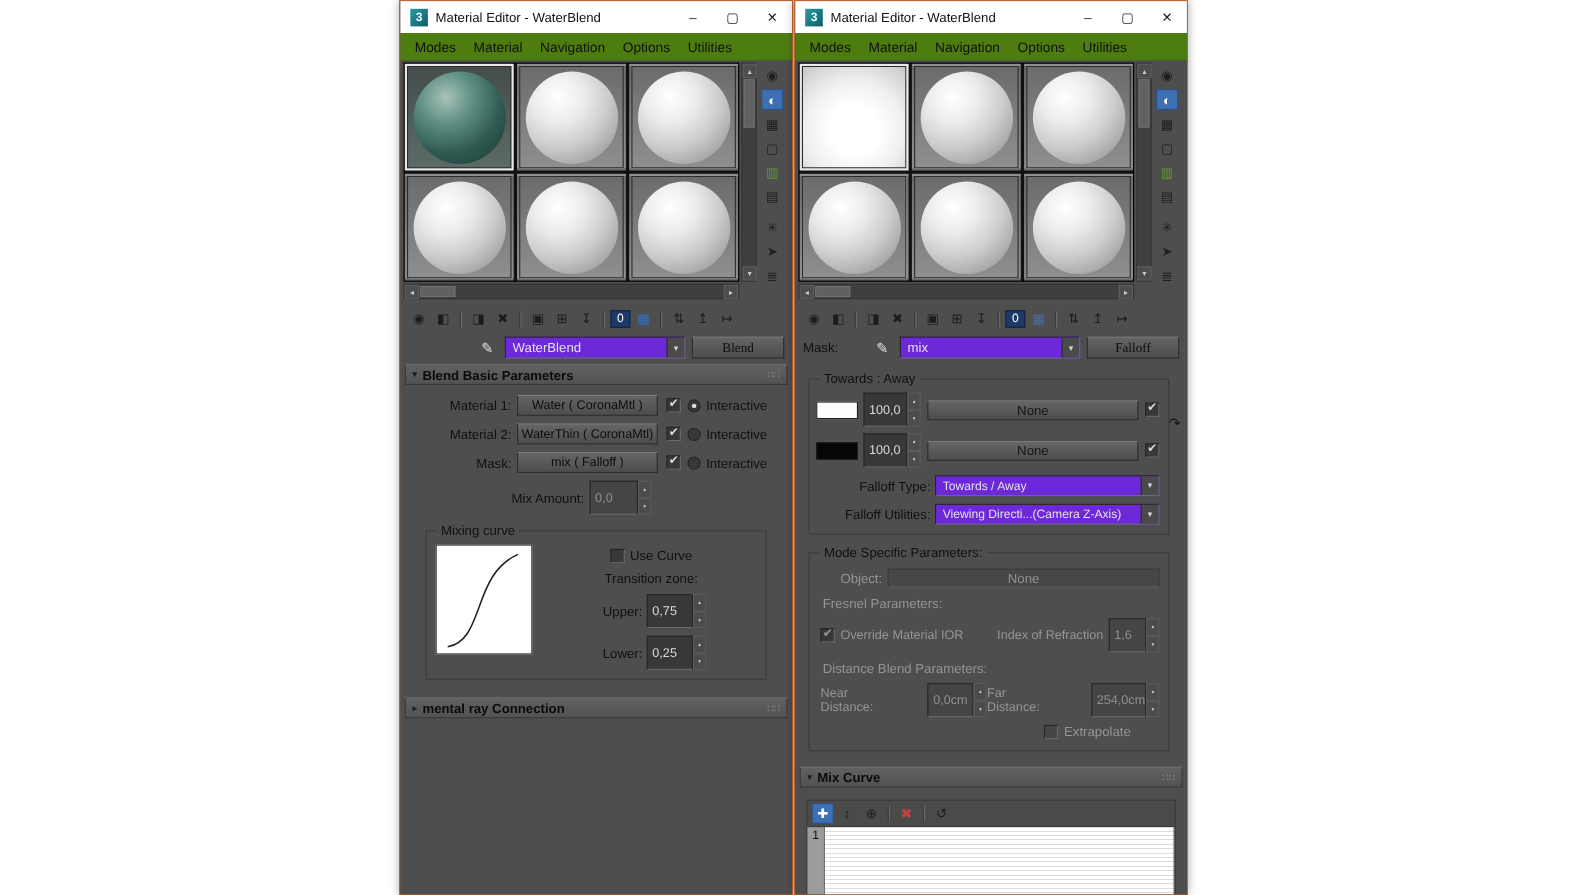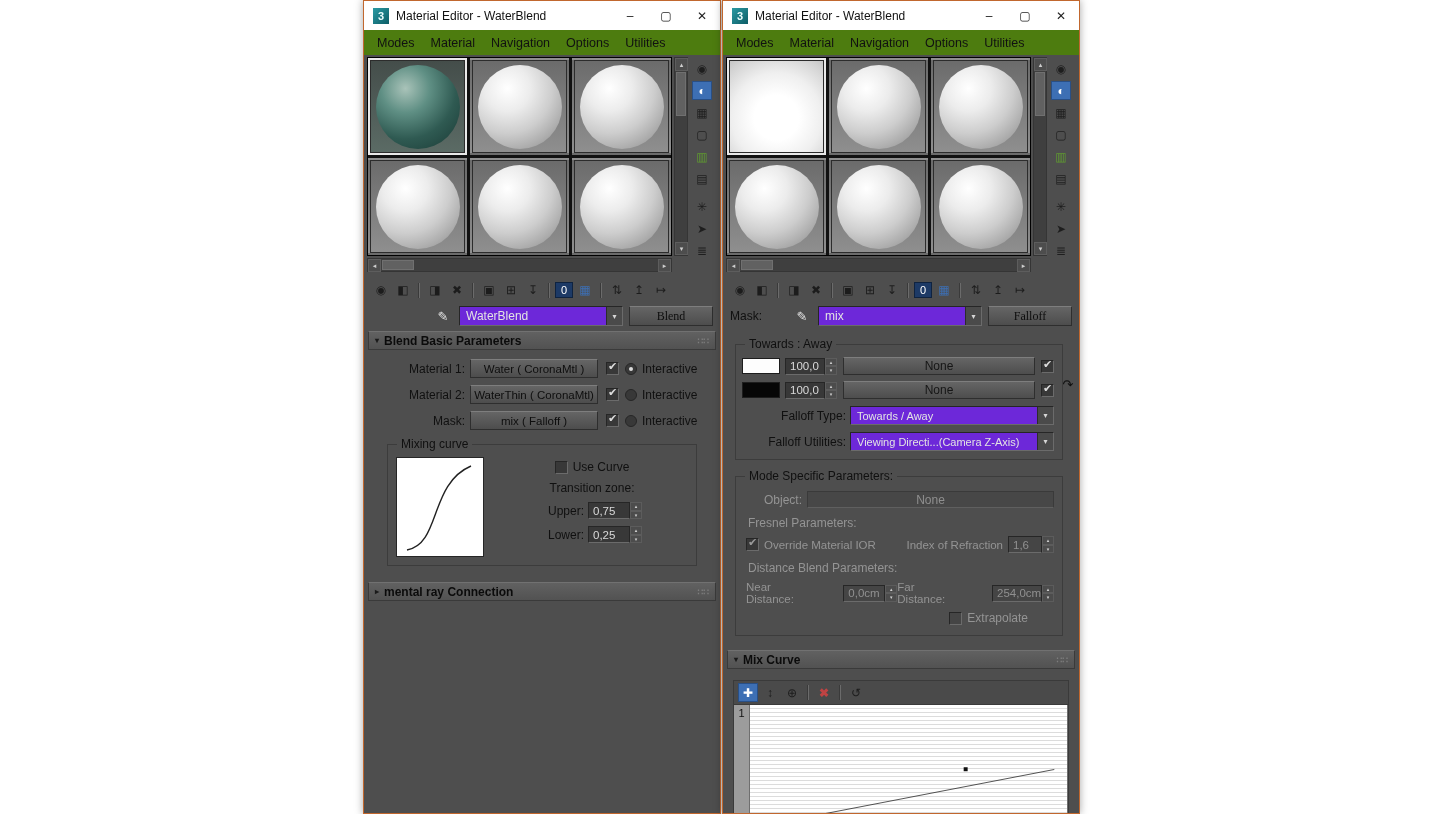--- a/index.html
+++ b/index.html
@@ -112,21 +112,21 @@
   .chk { width:13px; height:13px; background:#383838; border:1px solid #262626;
          border-bottom-color:#6b6b6b; border-right-color:#6b6b6b;
          margin:0 6px 0 8px; position:relative; flex:0 0 auto; }
   .chk .tick { position:absolute; left:1px; top:-3px; color:#dcdcdc; font-size:11px; }
   .chk.dis .tick { color:#9a9a9a; }
   .radio { width:12px; height:12px; border-radius:50%; background:#383838;
            border:1px solid #262626; margin-right:5px; position:relative; flex:0 0 auto; }
   .radio.sel::after { content:""; position:absolute; left:3px; top:3px; width:4px;
                       height:4px; border-radius:50%; background:#dcdcdc; }
 
-  .spin { height:17px; display:flex; flex:0 0 auto; }
+  .spin { height:31px; display:flex; flex:0 0 auto; }
   .spin-val { background:#383838; border:1px solid #262626; border-bottom-color:#6b6b6b;
               color:#d9d9d9; display:flex; align-items:center; padding-left:4px;
               font-size:11.5px; }
   .spin-btns { display:flex; flex-direction:column; width:12px; }
   .spin-btn { flex:1 1 auto; background:#4c4c4c; border:1px solid #5c5c5c;
               font-size:5px; color:#cfcfcf; display:flex; align-items:center;
               justify-content:center; }
   .spin.disabled .spin-val { background:#454545; color:#909090; }
 
   .group { position:relative; border:1px solid #3c3c3c; margin:14px 14px 6px 14px;
@@ -327,20 +327,30 @@
         <div class="param-row">
           <span class="plabel">Mask:</span>
           <div class="mat-btn">mix  ( Falloff )</div>
           <div class="chk">
               <span class="tick">✔</span>
             </div>
           <div class="radio"></div>
           <span>Interactive</span>
         </div>
 
+        <div class="param-row">
+          <span class="plabel wide">Mix Amount:</span>
+          <div class="spin disabled">
+            <div class="spin-val" style="width:44px">0,0</div>
+            <div class="spin-btns">
+                <div class="spin-btn">▴</div>
+                <div class="spin-btn">▾</div>
+              </div>
+          </div>
+        </div>
 
         <div class="group">
           <div class="group-title">Mixing curve</div>
           <div class="mx-flex">
             <div class="curve-preview">
               <svg viewBox="0 0 86 98" width="86" height="98">
                   <path d="M 10 92 C 44 86, 32 26, 74 8" fill="none" stroke="#222" stroke-width="1.4"></path>
                 </svg>
             </div>
             <div class="mx-right">

